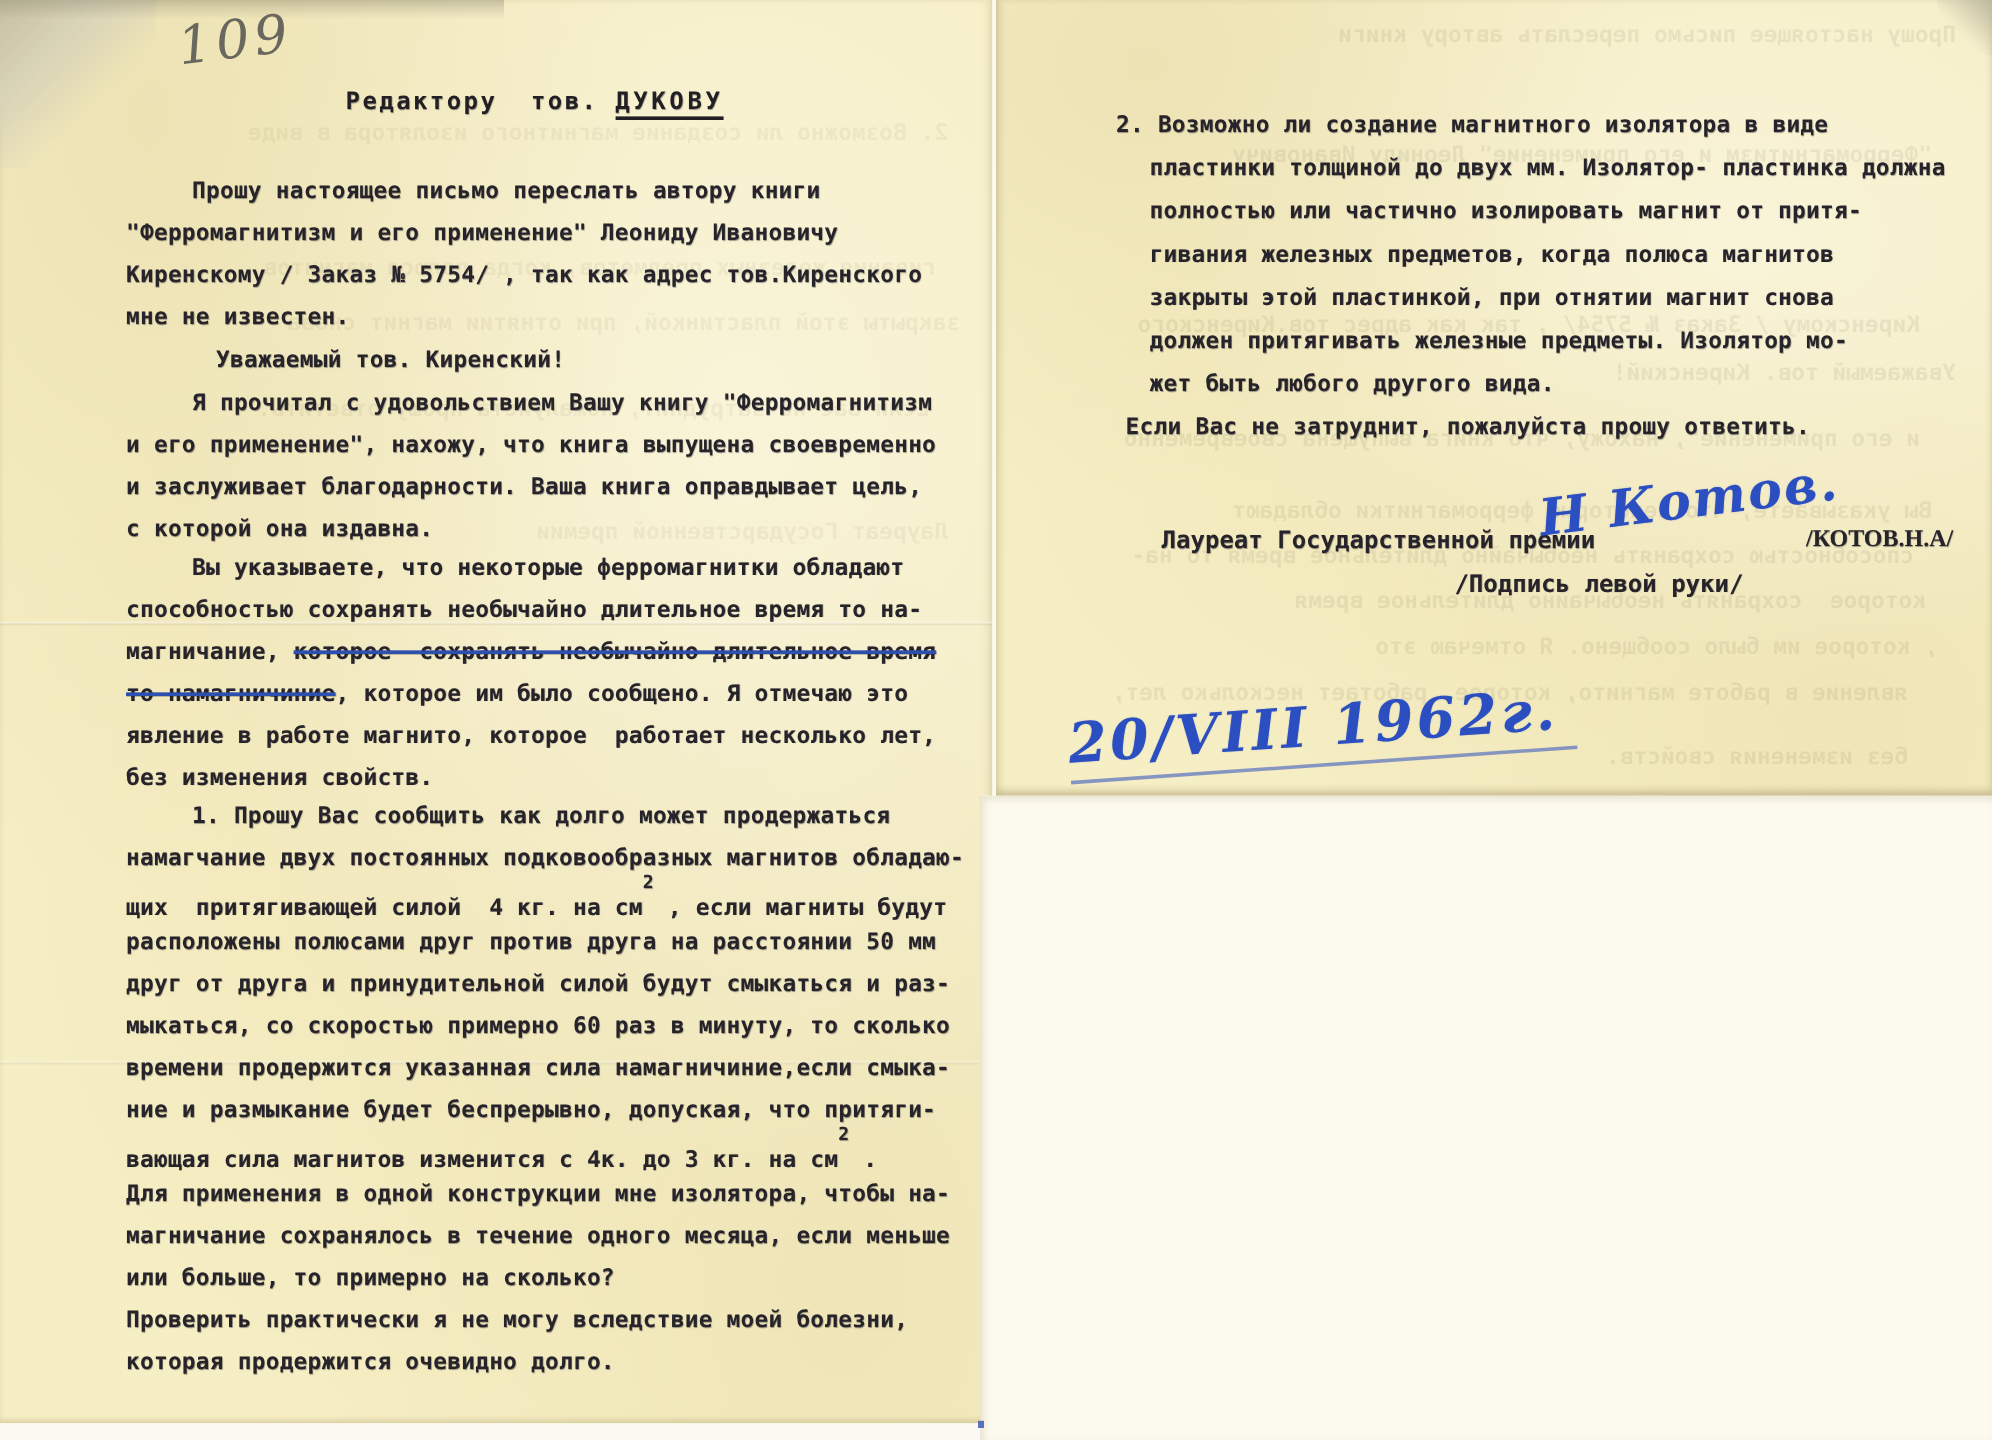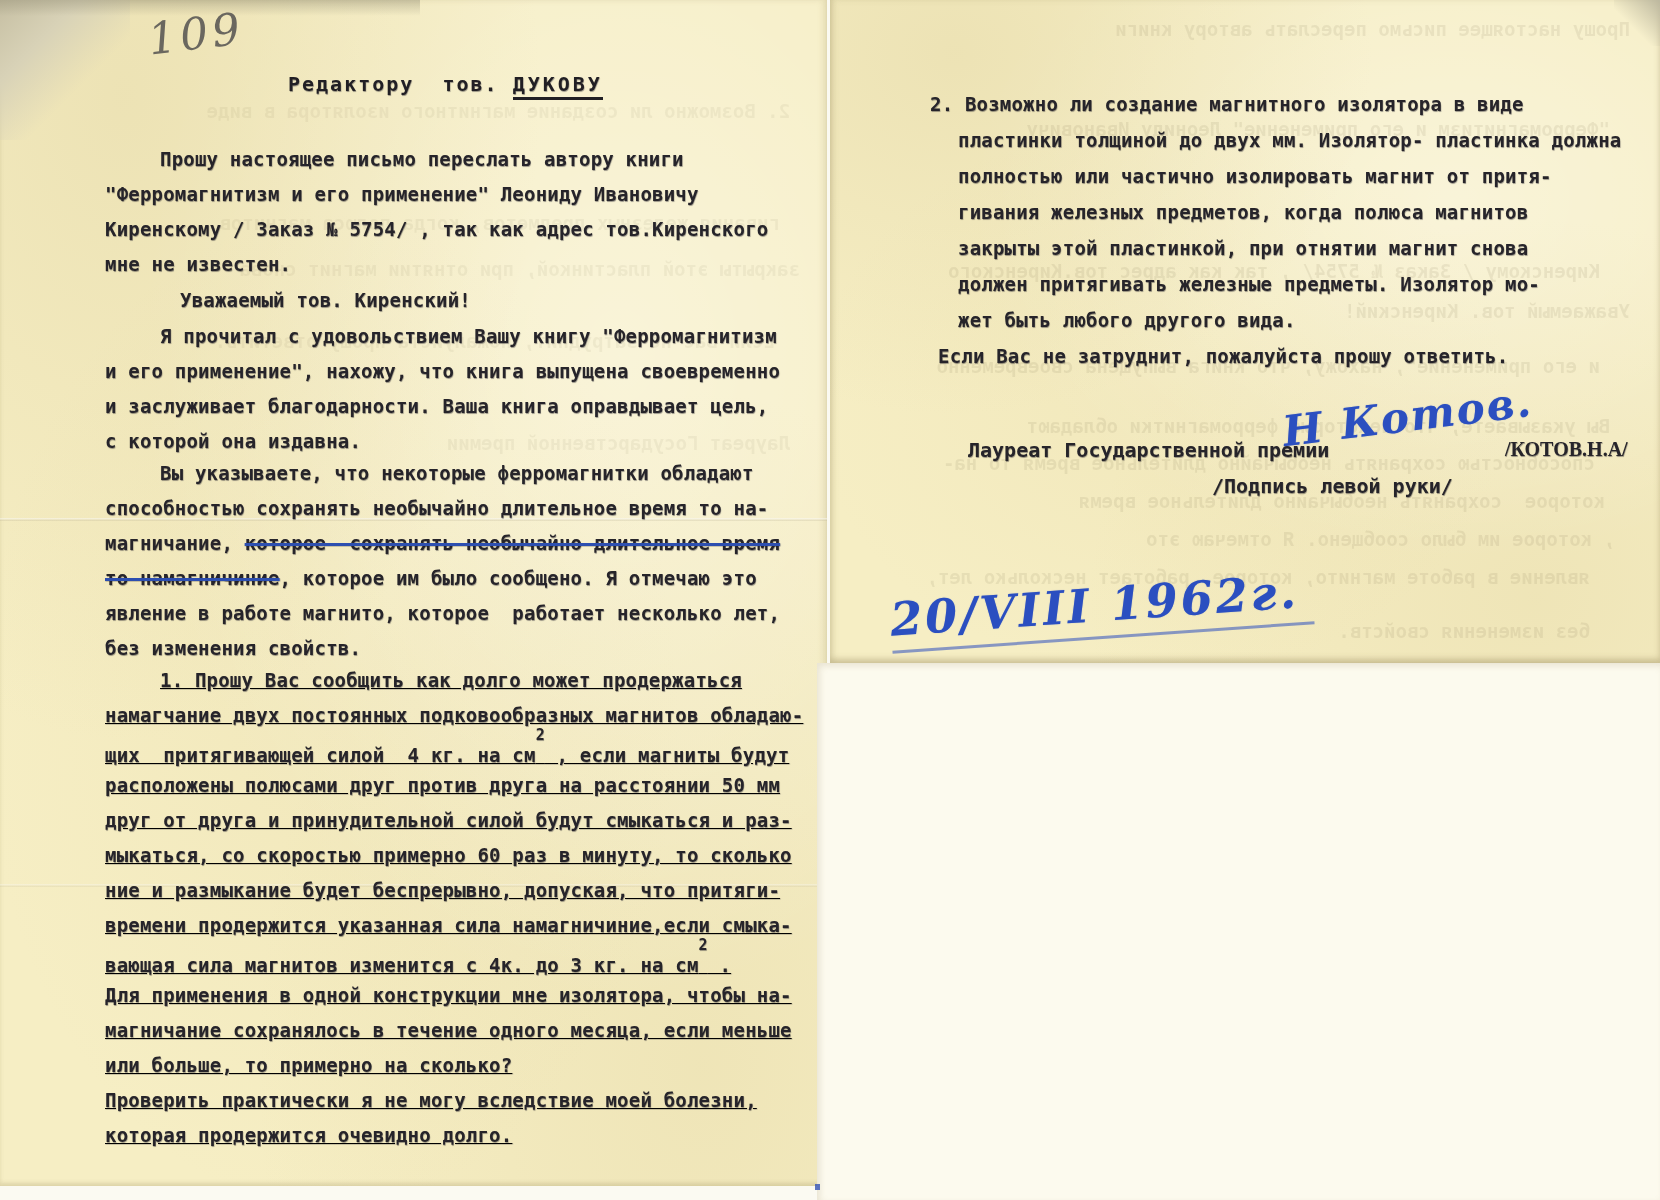--- a/index.html
+++ b/index.html
@@ -121,29 +121,29 @@
 
   <div class="block" style="left:105px; top:456px;">
     <div class="tline ind">Вы указываете, что некоторые ферромагнитки обладают</div>
     <div class="tline">способностью сохранять необычайно длительное время то на-</div>
     <div class="tline"><span>магничание, </span><span class="strike">которое  сохранять необычайно длительное время</span></div>
     <div class="tline"><span class="strike">то намагничиние</span><span>, которое им было сообщено. Я отмечаю это</span></div>
     <div class="tline">явление в работе магнито, которое  работает несколько лет,</div>
     <div class="tline">без изменения свойств.</div>
   </div>
 
-  <div class="block" style="left:105px; top:663px;text-decoration:underline;">
+  <div class="block" style="left:105px; top:663px;">
     <div class="tline ind">1. Прошу Вас сообщить как долго может продержаться</div>
     <div class="tline">намагчание двух постоянных подковообразных магнитов обладаю-</div>
     <div class="tline"><span>щих  притягивающей силой  4 кг. на см</span><sup class="sup2">2</sup><span> , если магниты будут</span></div>
     <div class="tline">расположены полюсами друг против друга на расстоянии 50 мм</div>
     <div class="tline">друг от друга и принудительной силой будут смыкаться и раз-</div>
     <div class="tline">мыкаться, со скоростью примерно 60 раз в минуту, то сколько</div>
+    <div class="tline">времени продержится указанная сила намагничиние,если смыка-</div>
     <div class="tline">ние и размыкание будет беспрерывно, допуская, что притяги-</div>
-    <div class="tline">времени продержится указанная сила намагничиние,если смыка-</div>
     <div class="tline"><span>вающая сила магнитов изменится с 4к. до 3 кг. на см</span><sup class="sup2">2</sup><span> .</span></div>
     <div class="tline">Для применения в одной конструкции мне изолятора, чтобы на-</div>
     <div class="tline">магничание сохранялось в течение одного месяца, если меньше</div>
     <div class="tline">или больше, то примерно на сколько?</div>
     <div class="tline">Проверить практически я не могу вследствие моей болезни,</div>
     <div class="tline">которая продержится очевидно долго.</div>
   </div>
 </div>
 
 <div class="page page-right">

